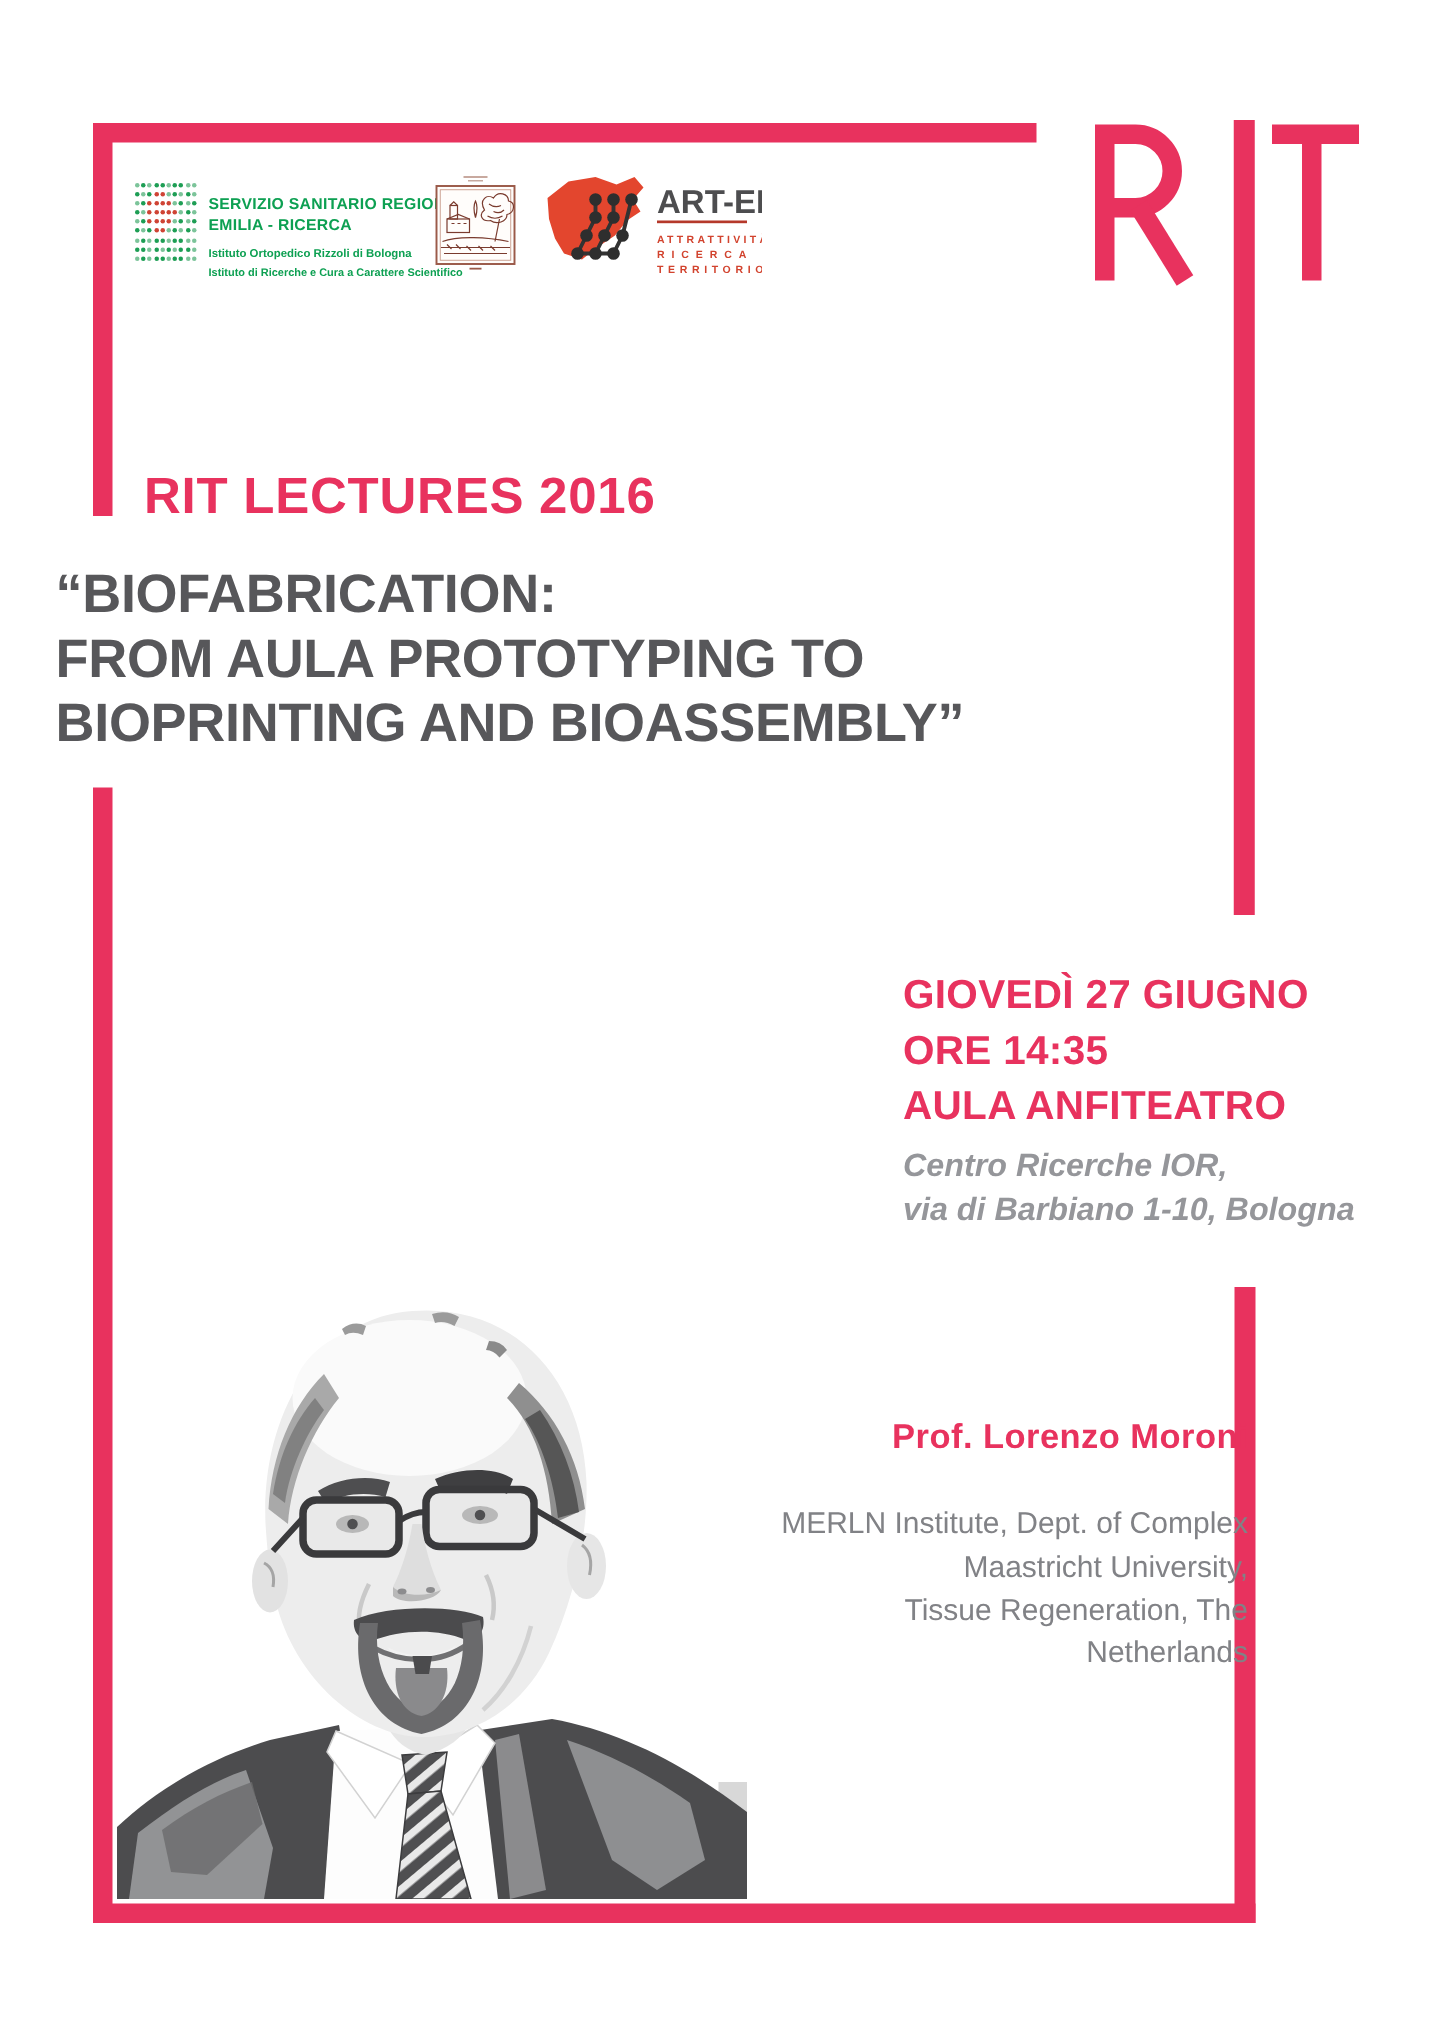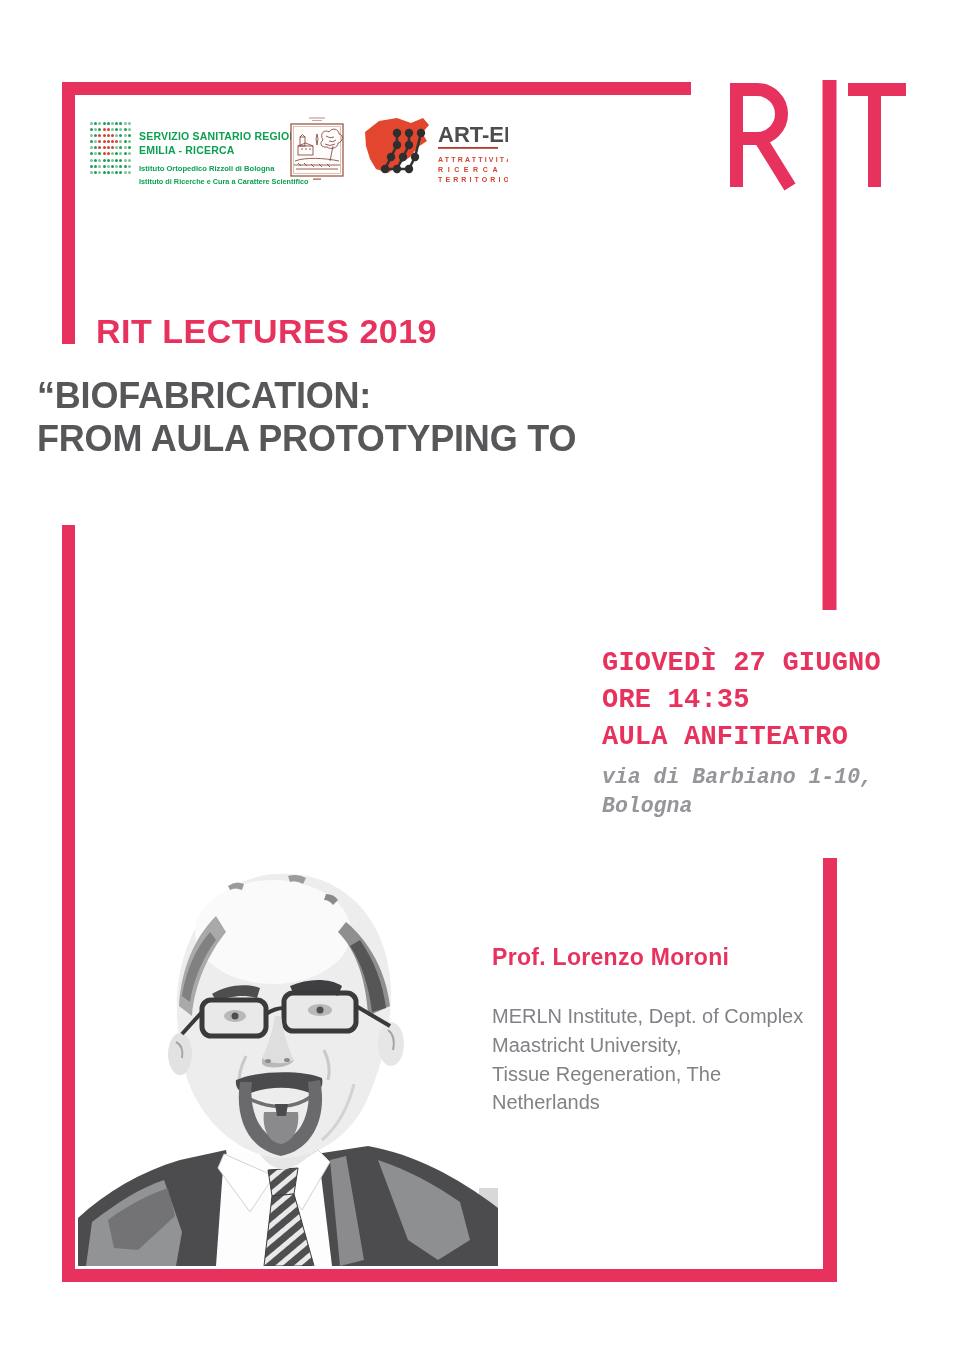--- a/index.html
+++ b/index.html
@@ -31,28 +31,28 @@
   .ssr-line2{font-size:10.5px;font-weight:bold;letter-spacing:.2px;line-height:14px;}
   .ssr-line3{font-size:7.6px;font-weight:bold;margin-top:7px;line-height:10px;}
   .ssr-line4{font-size:7.3px;font-weight:bold;margin-top:3px;line-height:10px;}
 
   .emblem{position:absolute;left:289px;top:115px;width:56px;height:72px;}
   .arter{position:absolute;left:362px;top:112px;width:146px;height:86px;}
 
   .series{position:absolute;left:96px;top:312px;font-size:34px;font-weight:bold;color:var(--pink);letter-spacing:.5px;}
   .title{position:absolute;left:37px;top:374px;font-size:36px;font-weight:bold;color:var(--title-gray);line-height:43px;letter-spacing:-.2px;}
 
-  .event{position:absolute;left:602px;top:645px;width:330px;font-family:Liberation Mono, monospace;}
+  .event{position:absolute;left:602px;top:645px;width:330px;}
   .event .e-line{font-size:27px;font-weight:bold;color:var(--pink);line-height:37px;letter-spacing:.2px;}
   .event .loc{margin-top:7px;}
   .event .l-line{font-size:21.5px;font-weight:bold;font-style:italic;color:var(--loc-gray);line-height:28.5px;}
 
   .portrait{position:absolute;left:78px;top:820px;width:420px;height:446px;}
 
-  .speaker{position:absolute;left:492px;top:944px;width:340px;}
+  .speaker{position:absolute;left:492px;top:944px;width:340px;text-align:right;}
   .speaker .name{font-size:23px;font-weight:bold;color:var(--pink);letter-spacing:.3px;}
   .speaker .aff{margin-top:31px;}
   .speaker .a-line{font-size:20px;color:var(--aff-gray);line-height:28.8px;}
 </style>
 </head>
 <body>
 
 <div class="poster">
 
   <div class="bar bar-top"></div>
@@ -224,32 +224,34 @@
         <circle cx="35" cy="57" r="4.2"></circle>
         <circle cx="47" cy="57" r="4.2"></circle>
     </g>
     <text x="76" y="30" font-size="22" font-weight="bold" fill="#4D4D4F" font-family="Liberation Sans, sans-serif">ART-ER</text>
     <rect x="76" y="35" width="60" height="1.8" fill="#B5382A"></rect>
     <text x="76" y="50" font-size="7" font-weight="bold" letter-spacing="2.2" fill="#D2432E" font-family="Liberation Sans, sans-serif">ATTRATTIVITÀ</text>
     <text x="76" y="60" font-size="7" font-weight="bold" letter-spacing="4.6" fill="#D2432E" font-family="Liberation Sans, sans-serif">RICERCA</text>
     <text x="76" y="70" font-size="7" font-weight="bold" letter-spacing="3.1" fill="#D2432E" font-family="Liberation Sans, sans-serif">TERRITORIO</text>
   </svg>
 
-  <h2 class="series">RIT LECTURES 2019</h2>
+  <h2 class="series">RIT LECTURES 2016</h2>
 
   <h1 class="title">
     <div>“BIOFABRICATION:</div>
     <div>FROM AULA PROTOTYPING TO</div>
+    <div>BIOPRINTING AND BIOASSEMBLY”</div>
   </h1>
 
   <div class="event">
     <div class="e-line">GIOVEDÌ 27 GIUGNO</div>
     <div class="e-line">ORE 14:35</div>
     <div class="e-line">AULA ANFITEATRO</div>
     <div class="loc">
+      <div class="l-line">Centro Ricerche IOR,</div>
       <div class="l-line">via di Barbiano 1-10, Bologna</div>
     </div>
   </div>
 
   <svg class="portrait" viewBox="0 0 420 446">
     <defs>
       <pattern id="tieStripes" patternUnits="userSpaceOnUse" width="12" height="12" patternTransform="rotate(50)">
         <rect width="12" height="12" fill="#4F4F51"></rect>
         <rect width="5" height="12" fill="#E9E9E9"></rect>
       </pattern>

